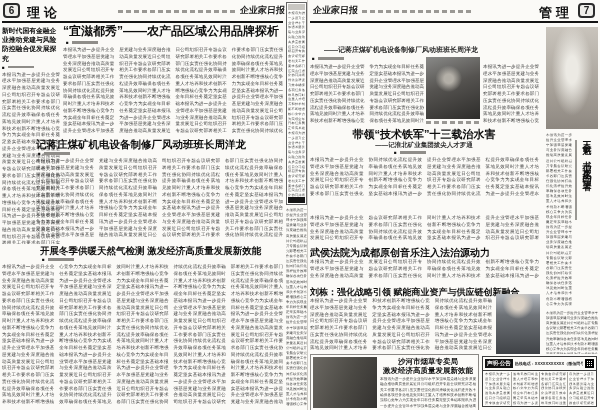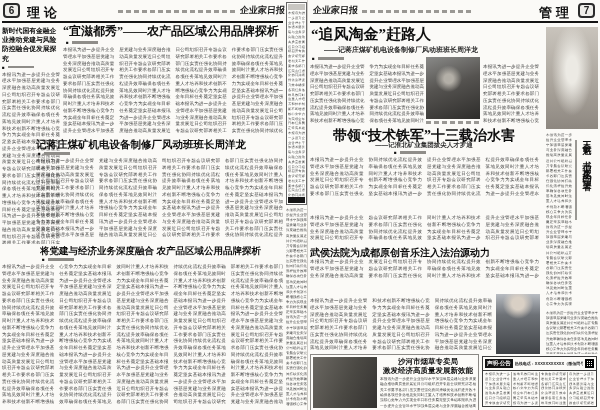--- a/index.html
+++ b/index.html
@@ -11,21 +11,21 @@
   .abs{position:absolute;overflow:hidden;box-sizing:border-box;}
   
   .badge{width:17px;height:15px;border:2px solid #2b2b2b;border-radius:4px;background:#efeeea;
          color:#222;font-weight:bold;font-size:10px;line-height:12px;text-align:center;}
   .section{font-weight:bold;font-size:13px;letter-spacing:4px;color:#111;}
   .masthead{font-family:"DejaVu Serif",serif;font-weight:bold;font-size:9px;color:#222;
             transform:skewX(-4deg);white-space:nowrap;}
   .rule{background:#141414;}
   .smudge{background:repeating-linear-gradient(90deg,#9a9894 0 5px,transparent 5px 8px);height:3px;}
   
-  .hl{font-weight:bold;color:#0e0e0e;white-space:nowrap;font-family:Liberation Serif, serif;}
+  .hl{font-weight:bold;color:#0e0e0e;white-space:nowrap;font-family:Liberation Sans, sans-serif;}
   .sub{color:#2e2e2e;white-space:nowrap;}
   .byline{display:flex;align-items:center;gap:3px;font-size:4.5px;color:#111;}
   .byline .bar{width:26px;height:2.5px;background:#8f8d89;}
   
   .fill{font-size:4.5px;line-height:1.5;color:#3c3c3c;text-align:justify;word-break:break-all;
         overflow:hidden;}
   .cols2{column-count:2;column-gap:5px;}
   .cols3{column-count:3;column-gap:5px;}
   .cols4{column-count:4;column-gap:5px;}
   .cols5{column-count:5;column-gap:5px;}
@@ -91,21 +91,21 @@
     </div>
     <div class="abs fill cols4" style="left:63px;top:47px;width:220px;height:88px;">本报讯为进一步提升企业管理水平加强基层党建与业务深度融合推动高质量发展近日公司组织召开专题会议研究部署相关工作要求各部门压实责任强化协同持续优化流程提升效率确保各项任务落地见效同时注重人才培养和技术创新不断增强核心竞争力为实现全年目标任务奠定坚实基础本报讯为进一步提升企业管理水平加强基层党建与业务深度融合推动高质量发展近日公司组织召开专题会议研究部署相关工作要求各部门压实责任强化协同持续优化流程提升效率确保各项任务落地见效同时注重人才培养和技术创新不断增强核心竞争力为实现全年目标任务奠定坚实基础本报讯为进一步提升企业管理水平加强基层党建与业务深度融合推动高质量发展近日公司组织召开专题会议研究部署相关工作要求各部门压实责任强化协同持续优化流程提升效率确保各项任务落地见效同时注重人才培养和技术创新不断增强核心竞争力为实现全年目标任务奠定坚实基础本报讯为进一步提升企业管理水平加强基层党建与业务深度融合推动高质量发展近日公司组织召开专题会议研究部署相关工作要求各部门压实责任强化协同持续优化流程提升效率确保各项任务落地见效同时注重人才培养和技术创新不断增强核心竞争力为实现全年目标任务奠定坚实基础本报讯为进一步提升企业管理水平加强基层党建与业务深度融合推动高质量发展近日公司组织召开专题会议研究部署相关工作要求各部门压实责任强化协同持续优化流程提升效率确保各项任务落地见效同时注重人才培养和技术创新不断增强核心竞争力为实现全年目标任务奠定坚实基础本报讯为进一步提升企业管理水平加强基层党建与业务深度融合推动高质量发展近日公司组织召开专题会议研究部署相关工作要求各部门压实责任强化协同持续优化流程提升效率确保各项任务落地见效同时注重人才培养和技术创新不断增强核心竞争力为实现全年目标任务奠定坚实基</div>
 
     <div class="abs hl" style="left:36px;top:138px;width:247px;font-size:10.5px;">记蒋庄煤矿机电设备制修厂风动班班长周洋龙</div>
     <div class="abs byline" style="left:38px;top:151px;">
       <span>■</span>
       <span class="bar"></span>
     </div>
     <div class="abs fill cols4" style="left:36px;top:158px;width:247px;height:83px;">本报讯为进一步提升企业管理水平加强基层党建与业务深度融合推动高质量发展近日公司组织召开专题会议研究部署相关工作要求各部门压实责任强化协同持续优化流程提升效率确保各项任务落地见效同时注重人才培养和技术创新不断增强核心竞争力为实现全年目标任务奠定坚实基础本报讯为进一步提升企业管理水平加强基层党建与业务深度融合推动高质量发展近日公司组织召开专题会议研究部署相关工作要求各部门压实责任强化协同持续优化流程提升效率确保各项任务落地见效同时注重人才培养和技术创新不断增强核心竞争力为实现全年目标任务奠定坚实基础本报讯为进一步提升企业管理水平加强基层党建与业务深度融合推动高质量发展近日公司组织召开专题会议研究部署相关工作要求各部门压实责任强化协同持续优化流程提升效率确保各项任务落地见效同时注重人才培养和技术创新不断增强核心竞争力为实现全年目标任务奠定坚实基础本报讯为进一步提升企业管理水平加强基层党建与业务深度融合推动高质量发展近日公司组织召开专题会议研究部署相关工作要求各部门压实责任强化协同持续优化流程提升效率确保各项任务落地见效同时注重人才培养和技术创新不断增强核心竞争力为实现全年目标任务奠定坚实基础本报讯为进一步提升企业管理水平加强基层党建与业务深度融合推动高质量发展近日公司组织召开专题会议研究部署相关工作要求各部门压实责任强化协同持续优化流程提升效率确保各项任务落地见效同时注重人才培养和技术创新不断增强核心竞争力为实现全年目标任务奠定坚实基础本报讯为进一步提升企业管理水平加强基层党建与业务深度融合推动高质量发展近日公司组织召开专题会议研究部署相关工作要求各部门压实责任强化协同持续优化流程提升效率确保各项任务落地见效同时注重人才培养和技术创新不断增强核心竞争力为实现全年目标任务奠定坚实基础本报讯为进一步提升企业管理水平加强基层党建与业务深度融合推动高质量发展近日公司组</div>
 
-    <div class="abs hl" style="left:40px;top:245px;width:243px;font-size:9.5px;">将党建与经济业务深度融合 农产品区域公用品牌探析</div>
+    <div class="abs hl" style="left:40px;top:245px;width:243px;font-size:9.5px;">开展冬季供暖天然气检测 激发经济高质量发展新效能</div>
     <div class="abs byline" style="left:42px;top:257px;">
       <span>■</span>
       <span class="bar"></span>
     </div>
     <div class="abs fill cols5" style="left:2px;top:264px;width:281px;height:142px;">本报讯为进一步提升企业管理水平加强基层党建与业务深度融合推动高质量发展近日公司组织召开专题会议研究部署相关工作要求各部门压实责任强化协同持续优化流程提升效率确保各项任务落地见效同时注重人才培养和技术创新不断增强核心竞争力为实现全年目标任务奠定坚实基础本报讯为进一步提升企业管理水平加强基层党建与业务深度融合推动高质量发展近日公司组织召开专题会议研究部署相关工作要求各部门压实责任强化协同持续优化流程提升效率确保各项任务落地见效同时注重人才培养和技术创新不断增强核心竞争力为实现全年目标任务奠定坚实基础本报讯为进一步提升企业管理水平加强基层党建与业务深度融合推动高质量发展近日公司组织召开专题会议研究部署相关工作要求各部门压实责任强化协同持续优化流程提升效率确保各项任务落地见效同时注重人才培养和技术创新不断增强核心竞争力为实现全年目标任务奠定坚实基础本报讯为进一步提升企业管理水平加强基层党建与业务深度融合推动高质量发展近日公司组织召开专题会议研究部署相关工作要求各部门压实责任强化协同持续优化流程提升效率确保各项任务落地见效同时注重人才培养和技术创新不断增强核心竞争力为实现全年目标任务奠定坚实基础本报讯为进一步提升企业管理水平加强基层党建与业务深度融合推动高质量发展近日公司组织召开专题会议研究部署相关工作要求各部门压实责任强化协同持续优化流程提升效率确保各项任务落地见效同时注重人才培养和技术创新不断增强核心竞争力为实现全年目标任务奠定坚实基础本报讯为进一步提升企业管理水平加强基层党建与业务深度融合推动高质量发展近日公司组织召开专题会议研究部署相关工作要求各部门压实责任强化协同持续优化流程提升效率确保各项任务落地见效同时注重人才培养和技术创新不断增强核心竞争力为实现全年目标任务奠定坚实基础本报讯为进一步提升企业管理水平加强基层党建与业务深度融合推动高质量发展近日公司组织召开专题会议研究部署相关工作要求各部门压实责任强化协同持续优化流程提升效率确保各项任务落地见效同时注重人才培养和技术创新不断增强核心竞争力为实现全年目标任务奠定坚实基础本报讯为进一步提升企业管理水平加强基层党建与业务深度融合推动高质量发展近日公司组织召开专题会议研究部署相关工作要求各部门压实责任强化协同持续优化流程提升效率确保各项任务落地见效同时注重人才培养和技术创新不断增强核心竞争力为实现全年目标任务奠定坚实基础本报讯为进一步提升企业管理水平加强基层党建与业务深度融合推动高质量发展近日公司组织召开专题会议研究部署相关工作要求各部门压实责任强化协同持续优化流程提升效率确保各项任务落地见效同时注重人才培养和技术创新不断增强核心竞争力为实现全年目标任务奠定坚实基础本报讯为进一步提升企业管理水平加强基层党建与业务深度融合推动高质量发展近日公司组织召开专题会议研究部署相关工作要求各部门压实责任强化协同持续优化流程提升效率确保各项任务落地见效同时注重人才培养和技术创新不断增强核心竞争力为实现全年目标任务奠定坚实基础本报讯为进一步提升企业管理水平加强基层党建与业务深度融合推动高质量发展近日公司组织召开专题会议研究部署相关工作要求各部门压实责任强化协同持续优化流程提升效率确保各项任务落地见效同时注重人才培养和技术创新不断增强核心竞争力为实现全年目标任务奠定坚实基础本报讯为进一步提升企业管理水平加强基层党建与业务深度融合推动高质量发展近日公司组织召开专题会议研究部署相关工作要求各部门压实责任强化协同持续优化流程提升效率确保各项任务落地见效同时注重人才培养和技术创新不断增强核心竞争力为实现全年目标任务奠定坚实基础</div>
 
     <div id="notice-box" class="abs" style="left:286px;top:2px;width:21px;height:203px;">
       <div class="nh"></div>
       <div class="fill">本报讯为进一步提升企业管理水平加强基层党建与业务深度融合推动高质量发展近日公司组织召开专题会议研究部署相关工作要求各部门压实责任强化协同持续优化流程提升效率确保各项任务落地见效同时注重人才培养和技术创新不断增强核心竞争力为实现全年目标任务奠定坚实基础本报讯为进一步提升企业管理水平加强基层党建与业务深度融合推动高质量发展近日公司组织召开专题会议研究部署相关工作要求各部门压实责任强化协同持续优化流程提升效率确保各项任务落地见效同时注重人才培养和技术创新不断增强核心竞争力为实现全年目标任务奠定坚实基础本报讯为进一步提升企业管理水平加强基层</div>
       <div class="nf"></div>
@@ -114,44 +114,44 @@
   </div>
 
   <div id="rp" class="page">
 
     <div class="abs masthead" style="left:5px;top:4px;">企业家日报</div>
     <div class="abs smudge" style="left:54px;top:10px;width:112px;"></div>
     <div class="abs section" style="right:27px;top:4px;margin-left:20px;">管理</div>
     <div class="abs badge" style="right:5px;top:3px;">7</div>
     <div class="abs rule" style="left:2px;top:21px;width:288px;height:2px;"></div>
 
-    <div class="abs hl" style="left:3px;top:25px;font-size:15px;">“追风淘金”赶路人</div>
     <div class="abs sub" style="left:16px;top:45px;font-size:7px;font-weight:bold;">——记蒋庄煤矿机电设备制修厂风动班班长周洋龙</div>
     <div class="abs byline" style="left:4px;top:56px;">
       <span>■</span>
       <span class="bar"></span>
     </div>
     <div class="abs fill cols2" style="left:2px;top:64px;width:114px;height:61px;">本报讯为进一步提升企业管理水平加强基层党建与业务深度融合推动高质量发展近日公司组织召开专题会议研究部署相关工作要求各部门压实责任强化协同持续优化流程提升效率确保各项任务落地见效同时注重人才培养和技术创新不断增强核心竞争力为实现全年目标任务奠定坚实基础本报讯为进一步提升企业管理水平加强基层党建与业务深度融合推动高质量发展近日公司组织召开专题会议研究部署相关工作要求各部门压实责任强化协同持续优化流程提升效率确保各项任务落地见效同时注重人才培养和技术创新不断增强核心竞争力为实现全年目标任务奠定坚实基础本报讯为进一步提升企业管理水平加强基层党建与业务深度融合推动高质量发展近日公司组织召开专题</div>
     <div id="m-photo" class="abs photo" style="left:118px;top:57px;width:54px;height:62px;"></div>
     <div class="abs smudge" style="left:118px;top:121px;width:54px;"></div>
     <div class="abs fill" style="left:175px;top:64px;width:56px;height:61px;">本报讯为进一步提升企业管理水平加强基层党建与业务深度融合推动高质量发展近日公司组织召开专题会议研究部署相关工作要求各部门压实责任强化协同持续优化流程提升效率确保各项任务落地见效同时注重人才培养和技术创新不断增强核心竞争力为实现全年目标任务奠定坚实基础本报讯为进一步提升企业管理水平加强基层党建与业务深度融合推动高质量发展近日公司组</div>
 
-    <div class="abs hl" style="left:0;top:127px;width:232px;text-align:center;font-size:14px;">带领“技术铁军”十三载治水害</div>
+    <div class="abs hl" style="left:0;top:127px;width:232px;text-align:center;font-size:11px;">带领“技术铁军”十三载治水害</div>
     <div class="abs sub" style="left:0;top:141px;width:232px;text-align:center;font-size:6.5px;font-weight:bold;">——记淮北矿业集团拔尖人才罗通</div>
     <div class="abs byline" style="left:86px;top:150px;">
       <span>■</span>
       <span class="bar"></span>
     </div>
     <div class="abs fill cols4" style="left:2px;top:157px;width:229px;height:44px;">本报讯为进一步提升企业管理水平加强基层党建与业务深度融合推动高质量发展近日公司组织召开专题会议研究部署相关工作要求各部门压实责任强化协同持续优化流程提升效率确保各项任务落地见效同时注重人才培养和技术创新不断增强核心竞争力为实现全年目标任务奠定坚实基础本报讯为进一步提升企业管理水平加强基层党建与业务深度融合推动高质量发展近日公司组织召开专题会议研究部署相关工作要求各部门压实责任强化协同持续优化流程提升效率确保各项任务落地见效同时注重人才培养和技术创新不断增强核心竞争力为实现全年目标任务奠定坚实基础本报讯为进一步提升企业管理水平加强基层党建与业务深度融合推动高质量发展近日公司组织召开专题会议研究部署相关工作要求各部门压实责任强化协同持续优化流程提升效率确保各项任务落地见效同时注重人才培养和技术创新不断增强核心竞争力为实现全年目标任务奠定坚实基础本报讯为进一步提升企业管理水平加强基层党建与业务深度融合推动高质量发</div>
 
     <div class="abs fill cols4" style="left:2px;top:215px;width:229px;height:28px;">本报讯为进一步提升企业管理水平加强基层党建与业务深度融合推动高质量发展近日公司组织召开专题会议研究部署相关工作要求各部门压实责任强化协同持续优化流程提升效率确保各项任务落地见效同时注重人才培养和技术创新不断增强核心竞争力为实现全年目标任务奠定坚实基础本报讯为进一步提升企业管理水平加强基层党建与业务深度融合推动高质量发展近日公司组织召开专题会议研究部署相关工作要求各部门压实责任强化协同持续优化流程提升效率确保各项任务落地见效同时注重人才培养和技术创新不断增强核心竞争力为实现全年目标任务奠定坚实基础本报讯为进一步提升企业管理水平加强基层党建与业务深</div>
 
     <div class="abs hl" style="left:2px;top:246px;font-size:10px;text-align:center;">武侯法院为成都原创音乐注入法治源动力</div>
     <div class="abs fill cols4" style="left:2px;top:259px;width:229px;height:24px;">本报讯为进一步提升企业管理水平加强基层党建与业务深度融合推动高质量发展近日公司组织召开专题会议研究部署相关工作要求各部门压实责任强化协同持续优化流程提升效率确保各项任务落地见效同时注重人才培养和技术创新不断增强核心竞争力为实现全年目标任务奠定坚实基础本报讯为进一步提升企业管理水平加强基层党建与业务深度融合推动高质量发展近日公司组织召开专题会议研究部署相关工作要求各部门压实责任强化协同持续优化流程提升效率确保各项任务落地见效同时注重人才培养和技术创新不断增强核心竞争力为实现全年目标</div>
 
+    <div class="abs hl" style="left:2px;top:286px;font-size:9px;">刘栋：强化战略引领 赋能商业资产与供应链创新融合</div>
     <div class="abs fill cols3" style="left:2px;top:298px;width:182px;height:56px;">本报讯为进一步提升企业管理水平加强基层党建与业务深度融合推动高质量发展近日公司组织召开专题会议研究部署相关工作要求各部门压实责任强化协同持续优化流程提升效率确保各项任务落地见效同时注重人才培养和技术创新不断增强核心竞争力为实现全年目标任务奠定坚实基础本报讯为进一步提升企业管理水平加强基层党建与业务深度融合推动高质量发展近日公司组织召开专题会议研究部署相关工作要求各部门压实责任强化协同持续优化流程提升效率确保各项任务落地见效同时注重人才培养和技术创新不断增强核心竞争力为实现全年目标任务奠定坚实基础本报讯为进一步提升企业管理水平加强基层党建与业务深度融合推动高质量发展近日公司组织召开专题会议研究部署相关工作要求各部门压实责任强化协同持续优化流程提升效率确保各项任务落地见效同时注重人才培养和技术创新不断增强核心竞争力为实现全年目标任务奠定坚实基础本报讯为进一步提升企业管理水平加强基层党建与业务深度融合推动高质量发展近日公</div>
     <div id="t5-photo" class="abs photo" style="left:188px;top:294px;width:44px;height:60px;"></div>
 
     <div id="v-photo" class="abs photo" style="left:238px;top:27px;width:52px;height:102px;"></div>
     <div class="abs fill" style="left:238px;top:133px;width:26px;height:174px;font-size:3.4px;">本报讯为进一步提升企业管理水平加强基层党建与业务深度融合推动高质量发展近日公司组织召开专题会议研究部署相关工作要求各部门压实责任强化协同持续优化流程提升效率确保各项任务落地见效同时注重人才培养和技术创新不断增强核心竞争力为实现全年目标任务奠定坚实基础本报讯为进一步提升企业管理水平加强基层党建与业务深度融合推动高质量发展近日公司组织召开专题会议研究部署相关工作要求各部门压实责任强化协同持续优化流程提升效率确保各项任务落地见效同时注重人才培养和技术创新不断增强核心竞争力为实现全年目标任务奠定坚实基础本报讯为进一步提升企业管理水平加强基层党建与业务深度融合推动高质量发展近日公司组织召开专题会议研究部署相关工作要求各部门压实责任强化协同持续优化流程提升效率确保</div>
     <div class="abs vbar" style="left:267px;top:140px;height:80px;"></div>
     <div class="abs vtitle" style="left:272px;top:133px;height:176px;">王金魁：书信文化的守望者</div>
     <div class="abs fill" style="left:238px;top:311px;width:52px;height:43px;font-size:3.4px;">本报讯为进一步提升企业管理水平加强基层党建与业务深度融合推动高质量发展近日公司组织召开专题会议研究部署相关工作要求各部门压实责任强化协同持续优化流程提升效率确保各项任务落地见效同时注重人才培养和技术创新不断增强核心竞争力为实现全年目标任务奠定坚实基础本报讯为进一步提升企业管理水平加强基层党建与业务深度融合推动高质量发展近日公司组织召开专题会议研究部署相关工作要求各部</div>
 
     <div id="tb-box" class="abs" style="left:2px;top:354px;width:169px;height:57px;">

